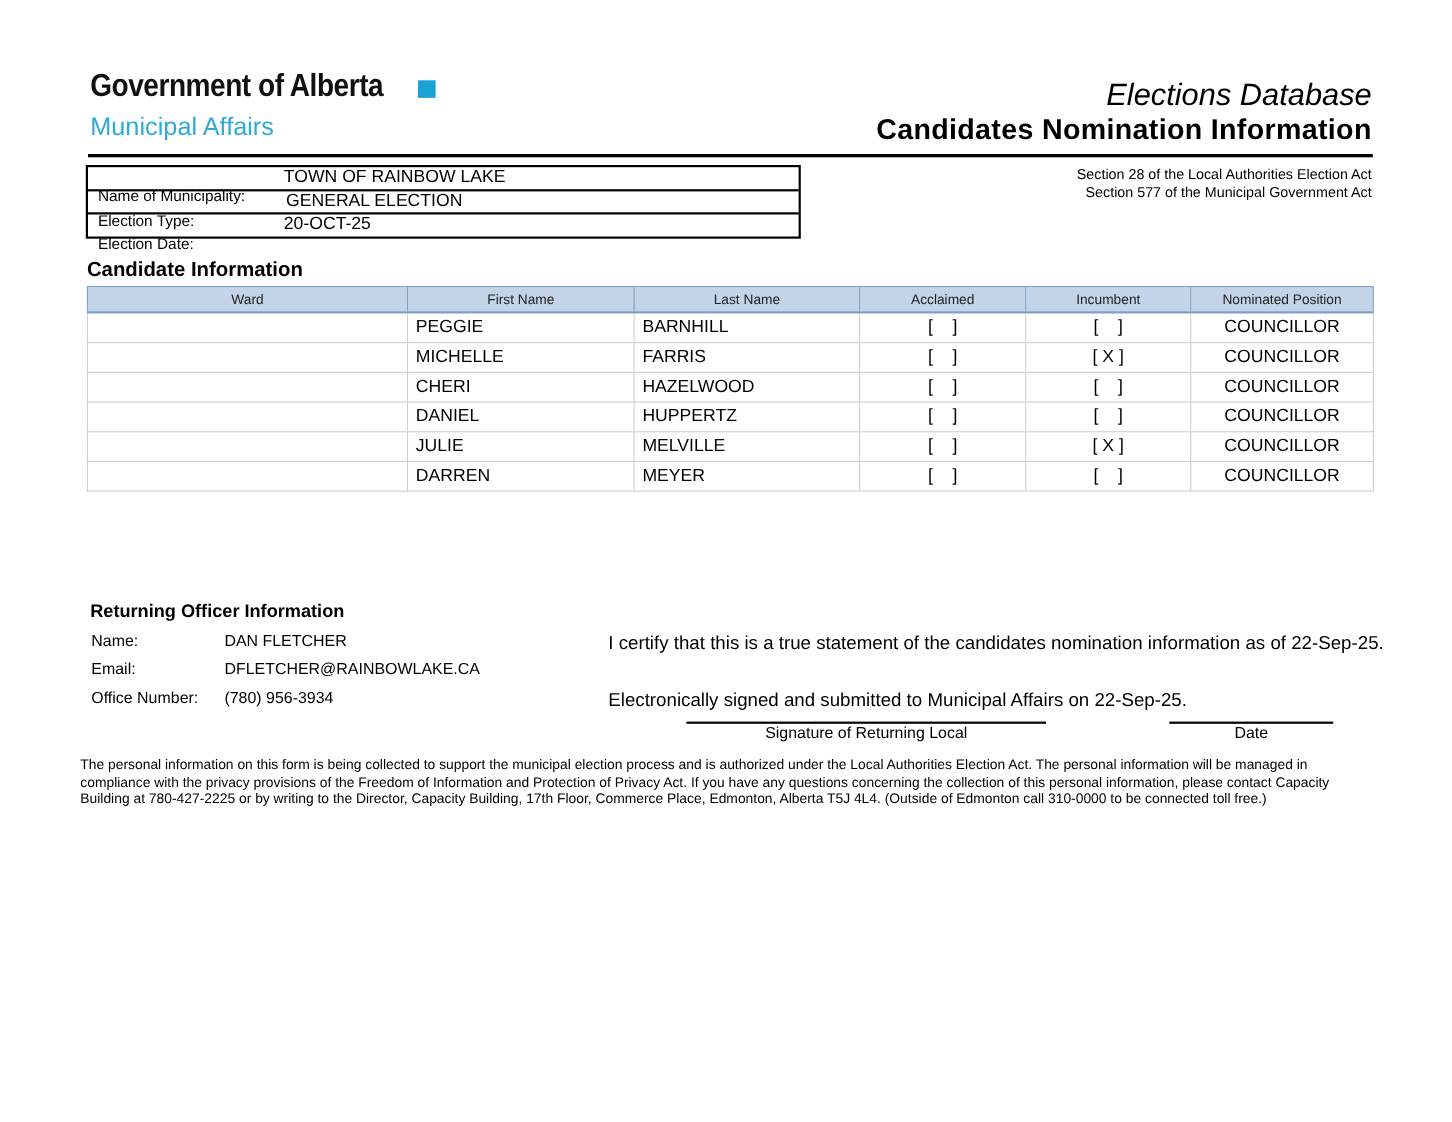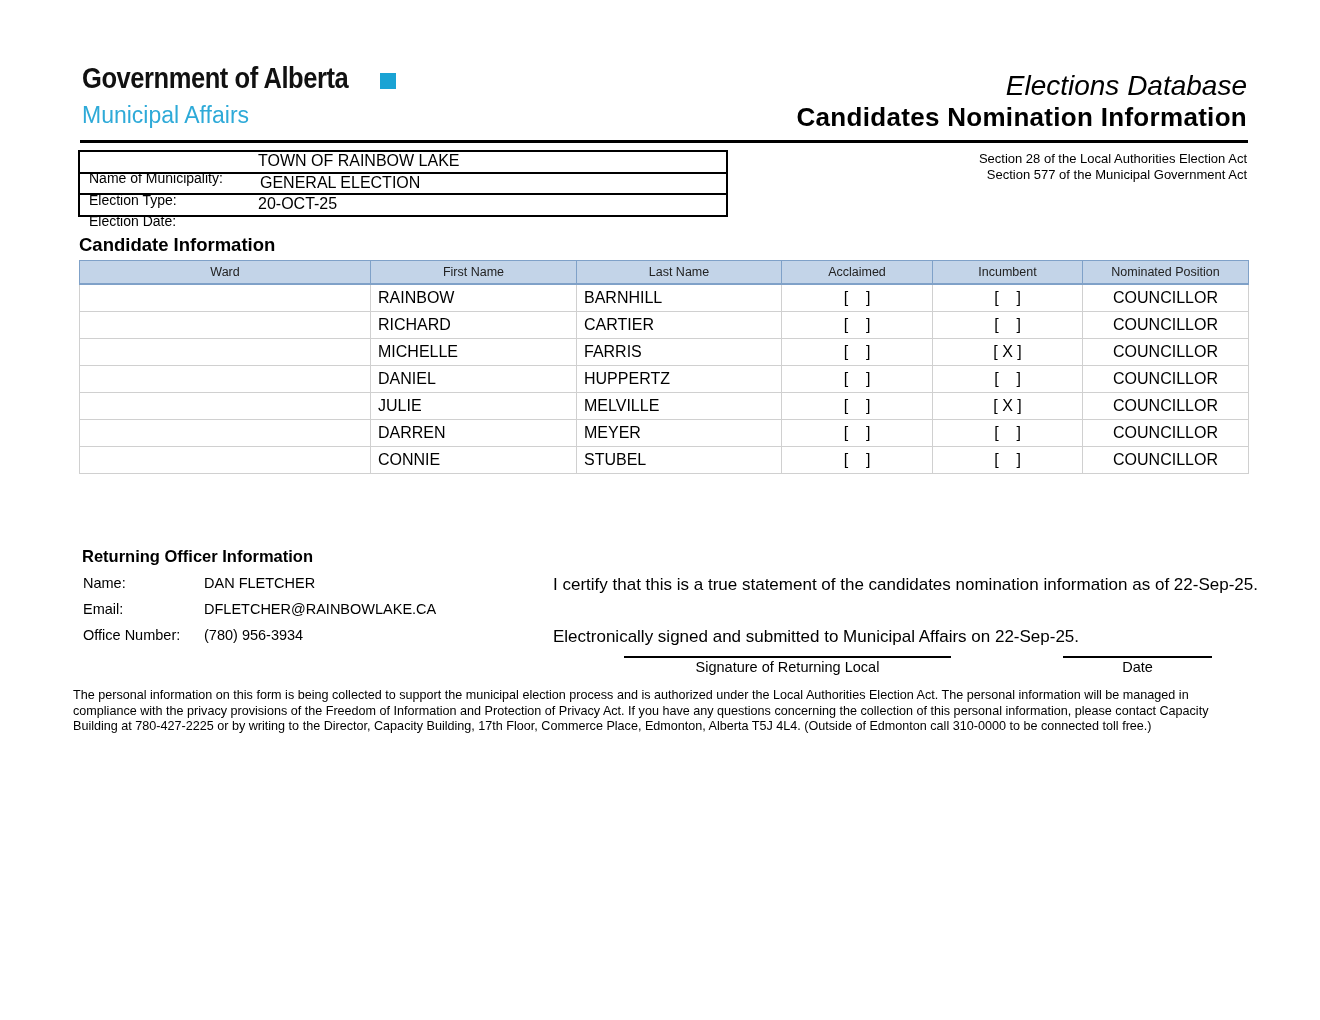--- a/index.html
+++ b/index.html
@@ -99,40 +99,40 @@
       <th>First Name</th>
       <th>Last Name</th>
       <th>Acclaimed</th>
       <th>Incumbent</th>
       <th>Nominated Position</th>
     </tr>
   </thead>
   <tbody id="cand-body">
       <tr>
         <td class="left" style="white-space: pre;"></td>
-        <td class="left" style="white-space: pre;">RAINBOW</td>
+        <td class="left" style="white-space: pre;">PEGGIE</td>
         <td class="left" style="white-space: pre;">BARNHILL</td>
-        <td class="center" style="white-space: pre;">[    ]</td>
-        <td class="center" style="white-space: pre;">[    ]</td>
-        <td class="center" style="white-space: pre;">COUNCILLOR</td>
-      </tr>
-      <tr>
-        <td class="left" style="white-space: pre;"></td>
-        <td class="left" style="white-space: pre;">RICHARD</td>
-        <td class="left" style="white-space: pre;">CARTIER</td>
         <td class="center" style="white-space: pre;">[    ]</td>
         <td class="center" style="white-space: pre;">[    ]</td>
         <td class="center" style="white-space: pre;">COUNCILLOR</td>
       </tr>
       <tr>
         <td class="left" style="white-space: pre;"></td>
         <td class="left" style="white-space: pre;">MICHELLE</td>
         <td class="left" style="white-space: pre;">FARRIS</td>
         <td class="center" style="white-space: pre;">[    ]</td>
         <td class="center" style="white-space: pre;">[ X ]</td>
+        <td class="center" style="white-space: pre;">COUNCILLOR</td>
+      </tr>
+      <tr>
+        <td class="left" style="white-space: pre;"></td>
+        <td class="left" style="white-space: pre;">CHERI</td>
+        <td class="left" style="white-space: pre;">HAZELWOOD</td>
+        <td class="center" style="white-space: pre;">[    ]</td>
+        <td class="center" style="white-space: pre;">[    ]</td>
         <td class="center" style="white-space: pre;">COUNCILLOR</td>
       </tr>
       <tr>
         <td class="left" style="white-space: pre;"></td>
         <td class="left" style="white-space: pre;">DANIEL</td>
         <td class="left" style="white-space: pre;">HUPPERTZ</td>
         <td class="center" style="white-space: pre;">[    ]</td>
         <td class="center" style="white-space: pre;">[    ]</td>
         <td class="center" style="white-space: pre;">COUNCILLOR</td>
       </tr>
@@ -145,28 +145,20 @@
         <td class="center" style="white-space: pre;">COUNCILLOR</td>
       </tr>
       <tr>
         <td class="left" style="white-space: pre;"></td>
         <td class="left" style="white-space: pre;">DARREN</td>
         <td class="left" style="white-space: pre;">MEYER</td>
         <td class="center" style="white-space: pre;">[    ]</td>
         <td class="center" style="white-space: pre;">[    ]</td>
         <td class="center" style="white-space: pre;">COUNCILLOR</td>
       </tr>
-      <tr>
-        <td class="left" style="white-space: pre;"></td>
-        <td class="left" style="white-space: pre;">CONNIE</td>
-        <td class="left" style="white-space: pre;">STUBEL</td>
-        <td class="center" style="white-space: pre;">[    ]</td>
-        <td class="center" style="white-space: pre;">[    ]</td>
-        <td class="center" style="white-space: pre;">COUNCILLOR</td>
-      </tr>
     </tbody>
 </table>
 
 <div class="abs ro-title">Returning Officer Information</div>
 <div class="abs ro-label r1">Name:</div>
 <div class="abs ro-value r1">DAN FLETCHER</div>
 <div class="abs ro-label r2">Email:</div>
 <div class="abs ro-value r2">DFLETCHER@RAINBOWLAKE.CA</div>
 <div class="abs ro-label r3">Office Number:</div>
 <div class="abs ro-value r3">(780) 956-3934</div>

